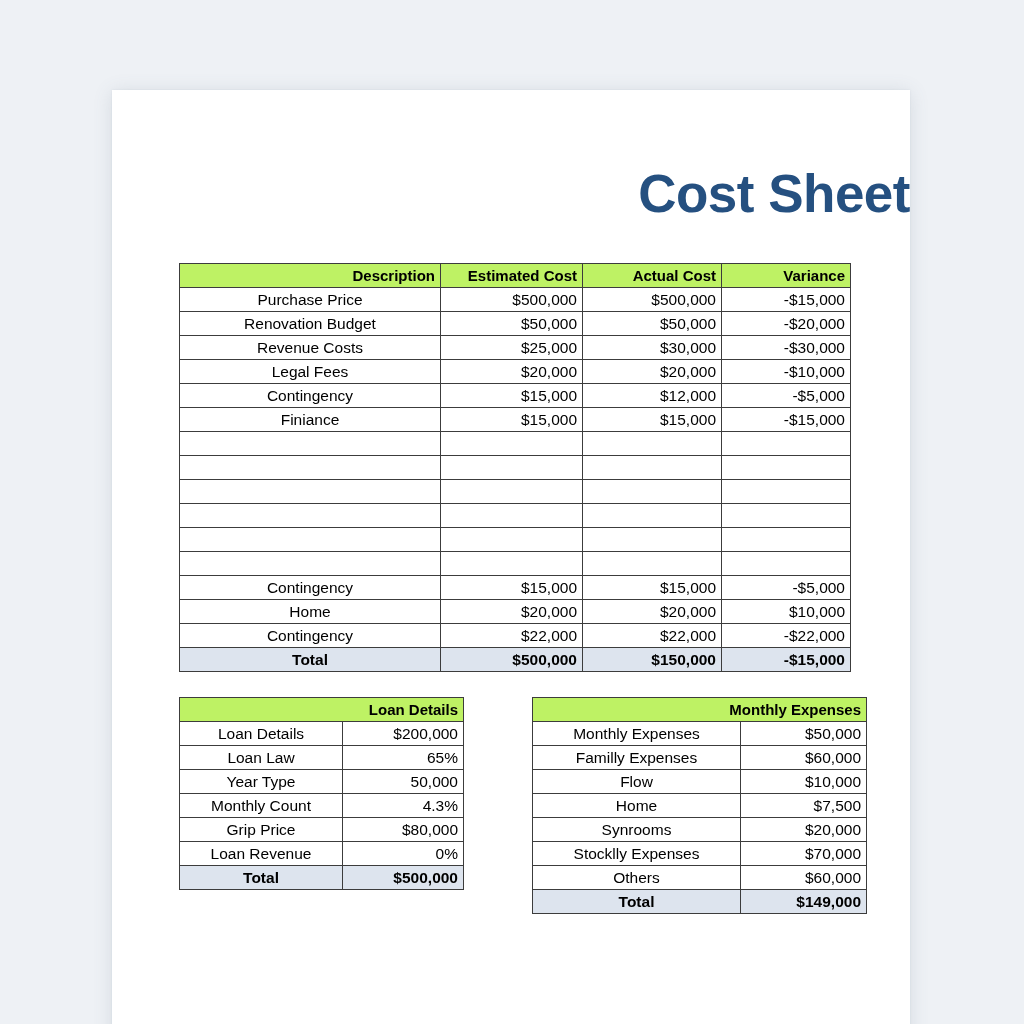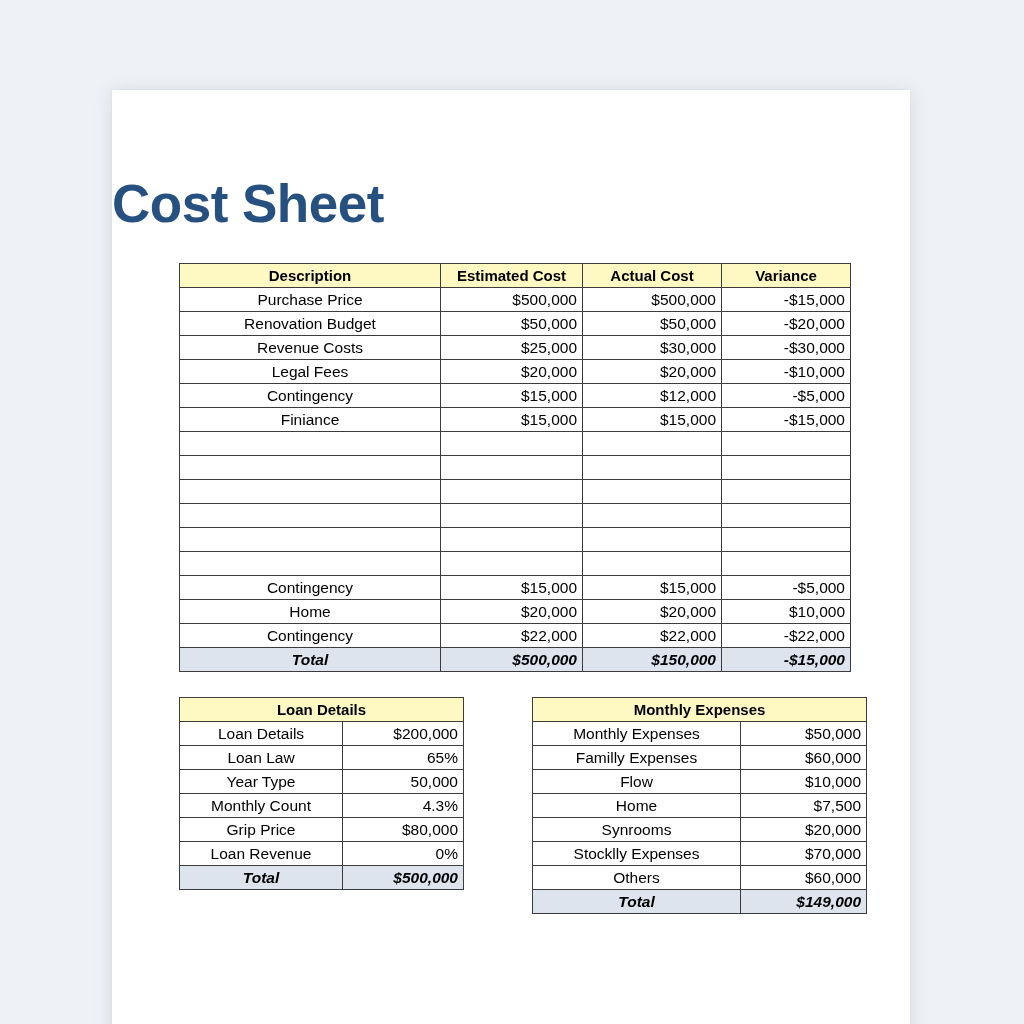--- a/index.html
+++ b/index.html
@@ -27,58 +27,56 @@
     box-shadow: 0 2px 18px rgba(90,105,125,0.16),
                 0 0 2px rgba(90,105,125,0.10);
   }
 
   
   #doc-title {
     position: absolute;
     left: 0;
     top: 73px;
     width: 798px;
-    text-align: left;
+    text-align: right;
     font-size: 53px;
     font-weight: bold;
     color: #255080;
     letter-spacing: -0.5px;
     font-family: "Liberation Sans", sans-serif;
-    margin-top: 10px;
   }
 
   
   table {
     border-collapse: collapse;
     table-layout: fixed;
     font-size: 15.5px;
     color: #000000;
   }
   table td, table th {
     border: 1px solid #3c3c3c;
     height: 24px;
     line-height: 22px;
     padding: 0 5px;
     overflow: hidden;
     white-space: nowrap;
     font-weight: normal;
     vertical-align: middle;
   }
   .hdr-cell {
-    background: #fef9c3;
+    background: #bef264;
     font-weight: bold;
-    text-align: center;
+    text-align: right;
     font-size: 15px;
   }
   .num { text-align: right; }
   .lbl { text-align: center; }
   .total-row td {
     background: #dde4ee;
     font-weight: bold;
-    font-style: italic;
   }
   .blank-row td { height: 24px; }
 
   
   #cost-table-wrap {
     position: absolute;
     left: 67px;
     top: 173px;
     width: 671px;
   }

